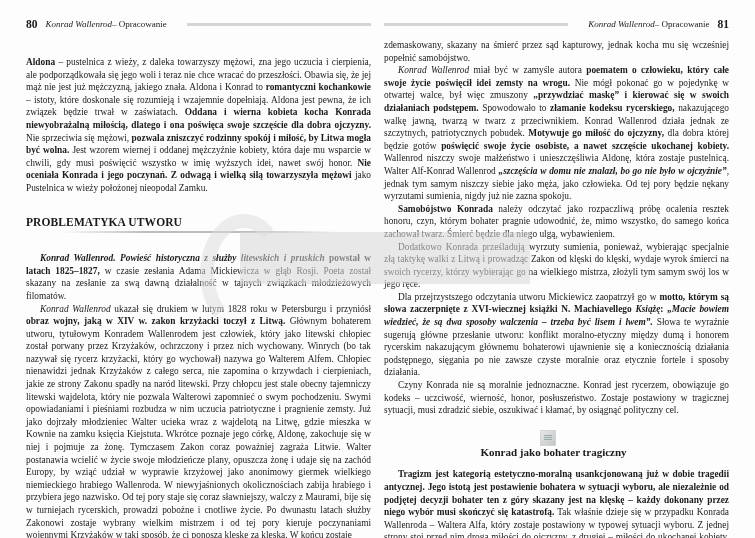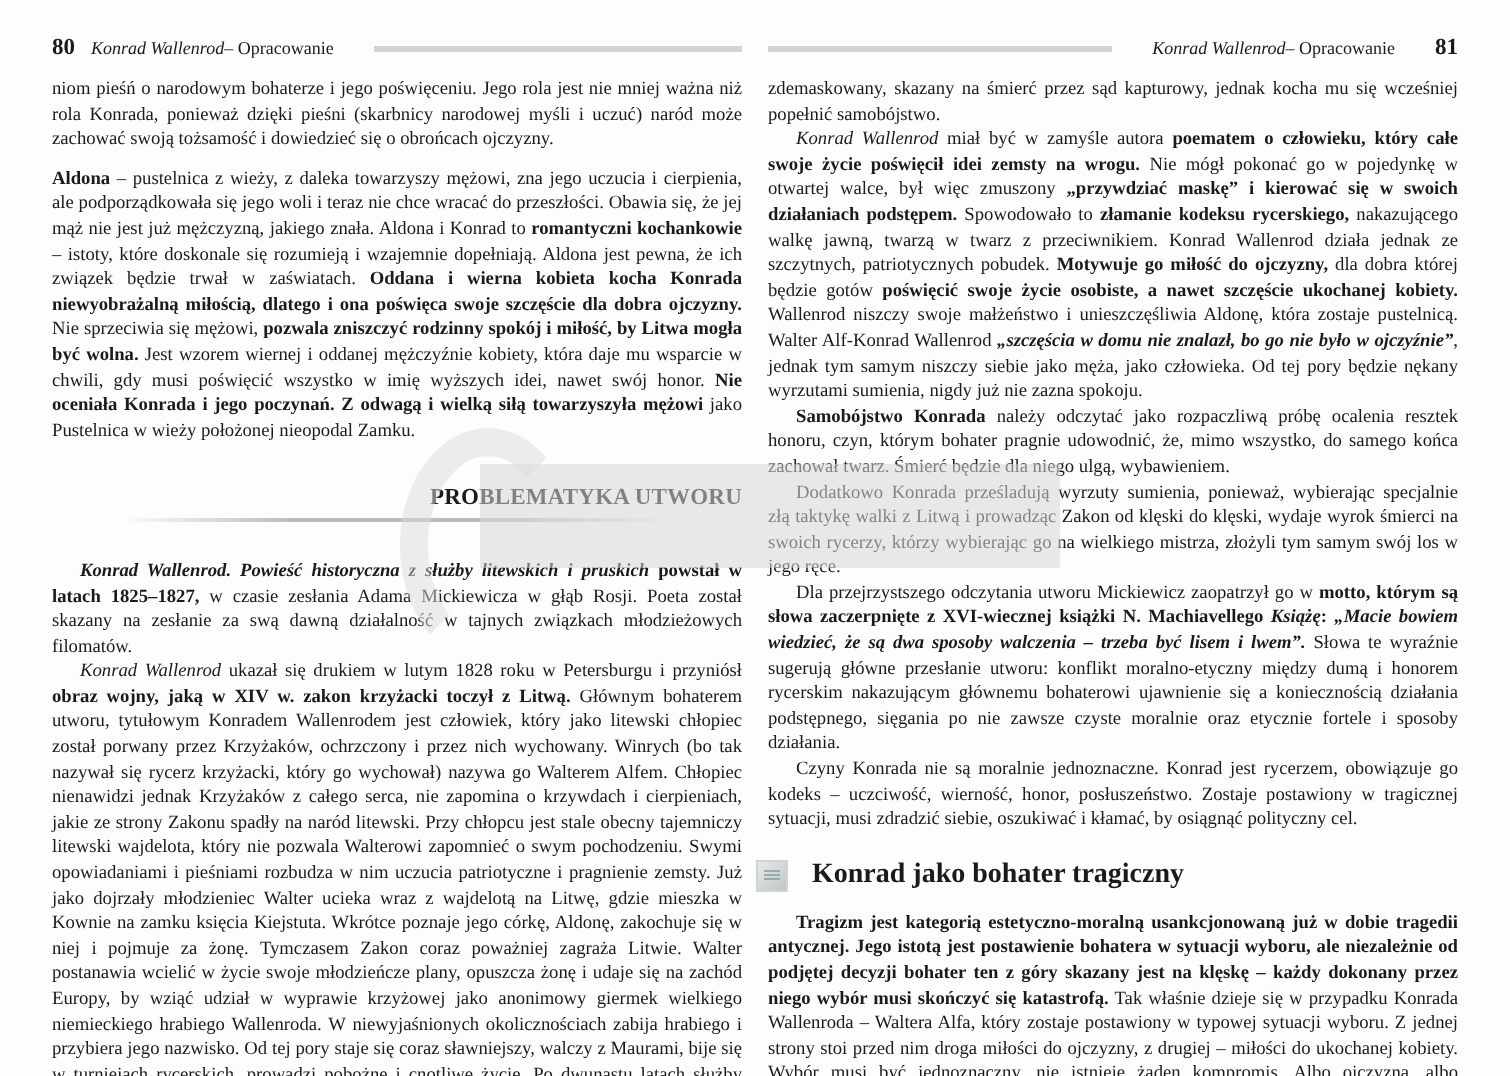--- a/index.html
+++ b/index.html
@@ -11,34 +11,34 @@
     .page.right { left: 384px; }
     .running-head { position: absolute; top: 17px; left: 0; right: 0; height: 14px;
                     display: flex; align-items: center; font-size: 9px; }
     .running-head .num { font-weight: bold; font-size: 11.5px; }
     .running-head .title { font-style: italic; }
     .running-head .sub { font-style: normal; }
     .running-head .rule { flex: 1; height: 3px; background: #d4d4d4; margin: 0 6px; }
     .left .running-head .num { margin-right: 8px; }
     .left .running-head .rule { margin-left: 20px; margin-right: 0; }
     .right .running-head .rule { margin-right: 20px; margin-left: 0; }
-    .right .running-head .num { margin-left: 20px; }
+    .right .running-head .num { margin-left: 8px; }
     .body-text { position: absolute; top: 39px; left: 0; right: 0;
                  font-size: 9.35px; line-height: 12.6px; text-align: justify; }
     .body-text p { margin: 0; }
     .body-text p.indent { text-indent: 14px; }
-    .body-text p.gap { margin-top: 7px; }
+    .body-text p.gap { margin-top: 17px; }
     b { font-weight: bold; }
     i { font-style: italic; }
-    .section-head { text-align: right; font-weight: bold; font-size: 11.5px;
+    .section-head { text-align: left; font-weight: bold; font-size: 11.5px;
                     margin: 21px 0 3px; letter-spacing: 0.1px; }
     .section-rule { height: 2px; margin: 0 35px 19px;
                     background: linear-gradient(to right, rgba(200,200,200,0), #bdbdbd 30%, #bdbdbd 70%, rgba(200,200,200,0)); }
     .sub-head { display: flex; align-items: center; margin: 13px 0 10px -6px;
-                font-weight: bold; font-size: 14px; }
+                font-weight: bold; font-size: 11px; flex-direction: column; }
     .sub-head .icon { width: 14px; height: 14px; margin-right: 12px;
                       background: linear-gradient(135deg, #e8e8e8, #bfc6c6);
                       border: 1px solid #cfd4d4; position: relative; }
     .sub-head .icon::after { content: ""; position: absolute; left: 3px; top: 4px;
                       width: 8px; height: 1px; background: #9aa; box-shadow: 0 2px 0 #9aa, 0 4px 0 #9aa; }
     .watermark { position: absolute; left: 240px; top: 232px; width: 290px; height: 52px;
                  background: rgba(215,215,215,0.55); pointer-events: none; }
     .watermark::before { content: ""; position: absolute; left: -40px; top: -18px;
                  width: 60px; height: 90px; border-radius: 50%;
                  border: 14px solid rgba(220,220,220,0.5); border-right-color: transparent; border-bottom-color: transparent; }
@@ -50,21 +50,20 @@
 
   <div class="page left">
     <div class="running-head">
       <span class="num">80</span>
       <span class="title">Konrad Wallenrod</span>
       <span class="sub"> – Opracowanie</span>
       <span class="rule"></span>
     </div>
 
     <div class="body-text">
-      <p>niom pieśń o narodowym bohaterze i jego poświęceniu. Jego rola jest nie mniej ważna niż rola Konrada, ponieważ dzięki pieśni (skarbnicy narodowej myśli i uczuć) naród może zachować swoją tożsamość i dowiedzieć się o obrońcach ojczyzny.</p>
 
       <p class="gap"><b>Aldona</b><span> – pustelnica z wieży, z daleka towarzyszy mężowi, zna jego uczucia i cierpienia, ale podporządkowała się jego woli i teraz nie chce wracać do przeszłości. Obawia się, że jej mąż nie jest już mężczyzną, jakiego znała. Aldona i Konrad to </span><b>romantyczni kochankowie</b><span> – istoty, które doskonale się rozumieją i wzajemnie dopełniają. Aldona jest pewna, że ich związek będzie trwał w zaświatach. </span><b>Oddana i wierna kobieta kocha Konrada niewyobrażalną miłością, dlatego i ona poświęca swoje szczęście dla dobra ojczyzny.</b><span> Nie sprzeciwia się mężowi, </span><b>pozwala zniszczyć rodzinny spokój i miłość, by Litwa mogła być wolna.</b><span> Jest wzorem wiernej i oddanej mężczyźnie kobiety, która daje mu wsparcie w chwili, gdy musi poświęcić wszystko w imię wyższych idei, nawet swój honor. </span><b>Nie oceniała Konrada i jego poczynań. Z odwagą i wielką siłą towarzyszyła mężowi</b><span> jako Pustelnica w wieży położonej nieopodal Zamku.</span></p>
 
       <div class="section-head">PROBLEMATYKA UTWORU</div>
       <div class="section-rule"></div>
 
       <p class="indent"><b><i>Konrad Wallenrod. Powieść historyczna z służby litewskich i pruskich</i></b><b> powstał w latach 1825–1827,</b><span> w czasie zesłania Adama Mickiewicza w głąb Rosji. Poeta został skazany na zesłanie za swą dawną działalność w tajnych związkach młodzieżowych filomatów.</span></p>
 
       <p class="indent"><i>Konrad Wallenrod</i><span> ukazał się drukiem w lutym 1828 roku w Petersburgu i przyniósł </span><b>obraz wojny, jaką w XIV w. zakon krzyżacki toczył z Litwą.</b><span> Głównym bohaterem utworu, tytułowym Konradem Wallenrodem jest człowiek, który jako litewski chłopiec został porwany przez Krzyżaków, ochrzczony i przez nich wychowany. Winrych (bo tak nazywał się rycerz krzyżacki, który go wychował) nazywa go Walterem Alfem. Chłopiec nienawidzi jednak Krzyżaków z całego serca, nie zapomina o krzywdach i cierpieniach, jakie ze strony Zakonu spadły na naród litewski. Przy chłopcu jest stale obecny tajemniczy litewski wajdelota, który nie pozwala Walterowi zapomnieć o swym pochodzeniu. Swymi opowiadaniami i pieśniami rozbudza w nim uczucia patriotyczne i pragnienie zemsty. Już jako dojrzały młodzieniec Walter ucieka wraz z wajdelotą na Litwę, gdzie mieszka w Kownie na zamku księcia Kiejstuta. Wkrótce poznaje jego córkę, Aldonę, zakochuje się w niej i pojmuje za żonę. Tymczasem Zakon coraz poważniej zagraża Litwie. Walter postanawia wcielić w życie swoje młodzieńcze plany, opuszcza żonę i udaje się na zachód Europy, by wziąć udział w wyprawie krzyżowej jako anonimowy giermek wielkiego niemieckiego hrabiego Wallenroda. W niewyjaśnionych okolicznościach zabija hrabiego i przybiera jego nazwisko. Od tej pory staje się coraz sławniejszy, walczy z Maurami, bije się w turniejach rycerskich, prowadzi pobożne i cnotliwe życie. Po dwunastu latach służby Zakonowi zostaje wybrany wielkim mistrzem i od tej pory kieruje poczynaniami wojennymi Krzyżaków w taki sposób, że ci ponoszą klęskę za klęską. W końcu zostaje</span></p>
     </div>

